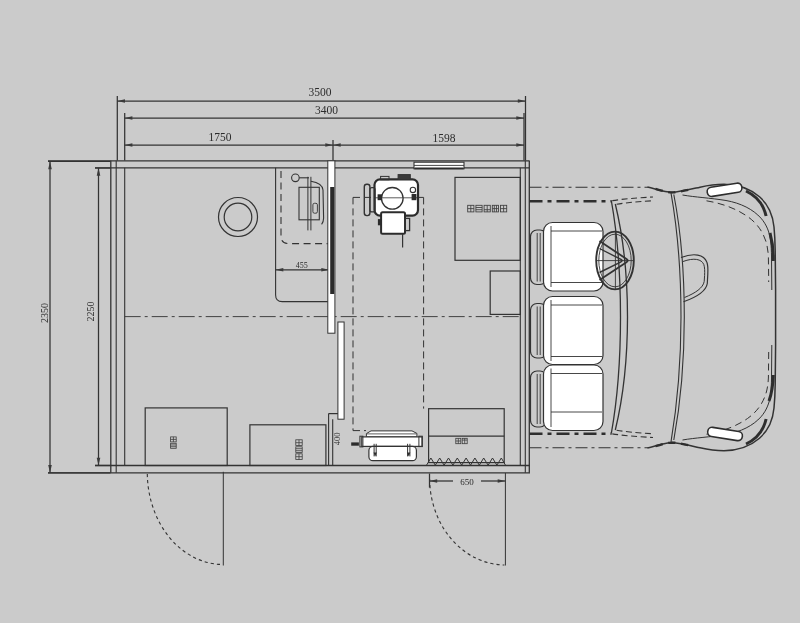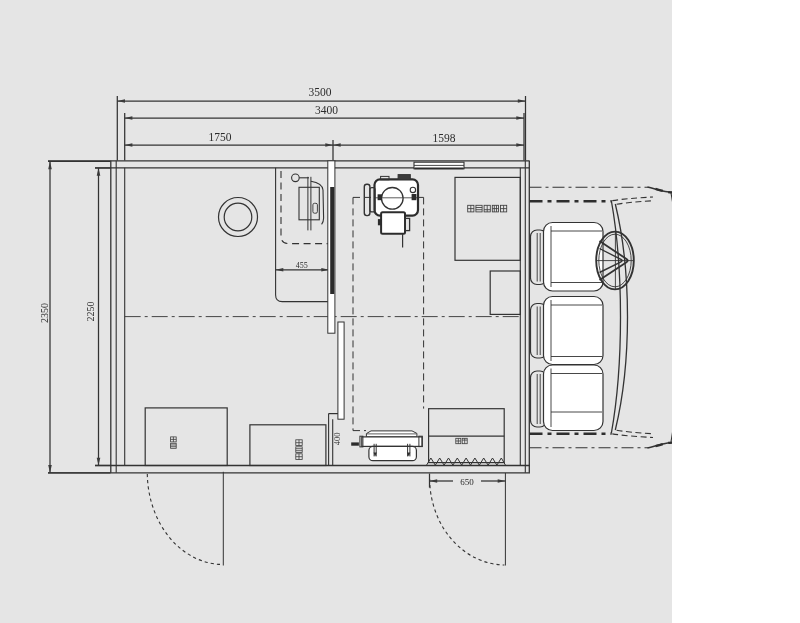--- a/index.html
+++ b/index.html
@@ -1,16 +1,16 @@
 <!DOCTYPE html>
 <html><head>
 <meta charset="utf-8">
 <style>
 html,body{margin:0;padding:0;background:#fff;}
-#page{position:relative;width:672px;height:623px;background:#e5e5e5;overflow:hidden;filter:grayscale(1) blur(0.22px);}
+#page{position:relative;width:800px;height:623px;background:#5eead4;overflow:hidden;filter:grayscale(1) blur(0.22px);}
 svg{position:absolute;left:0;top:0;}
 text{font-family:"Liberation Serif",serif;fill:#2c2c2c;}
 </style>
 </head>
 <body>
 
 <div id="page">
 <svg width="800" height="623" viewBox="0 0 800 623" fill="none" stroke-linecap="butt">
 <g stroke="#333333" stroke-width="1.25">
 

